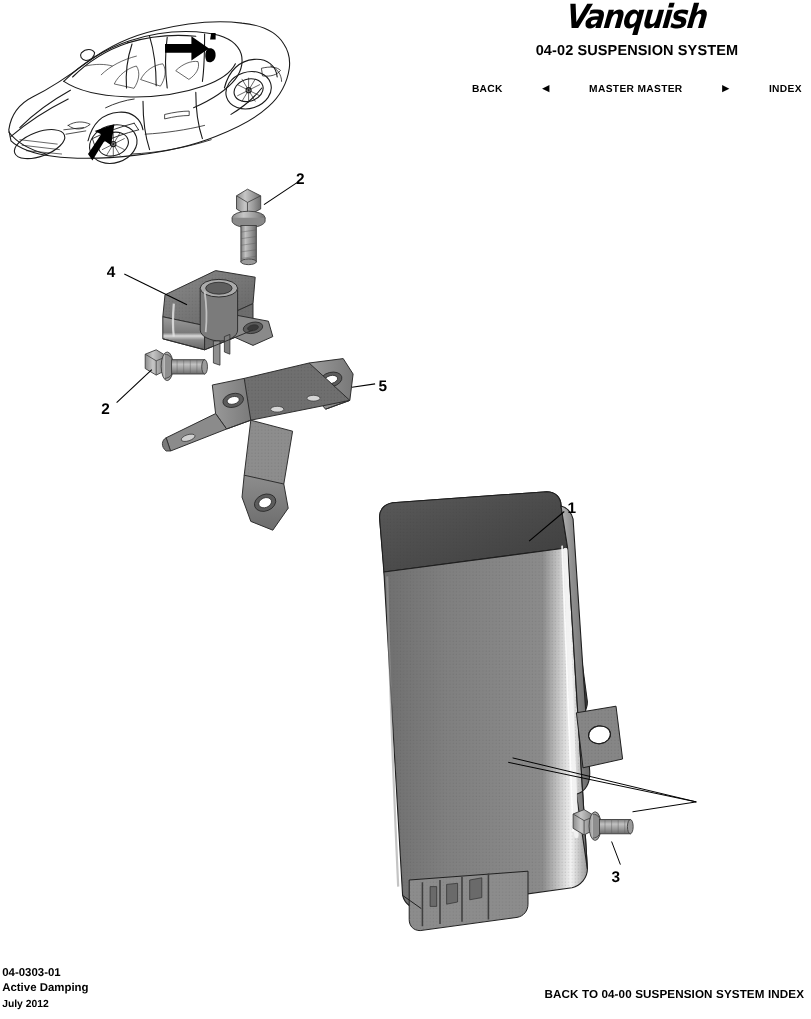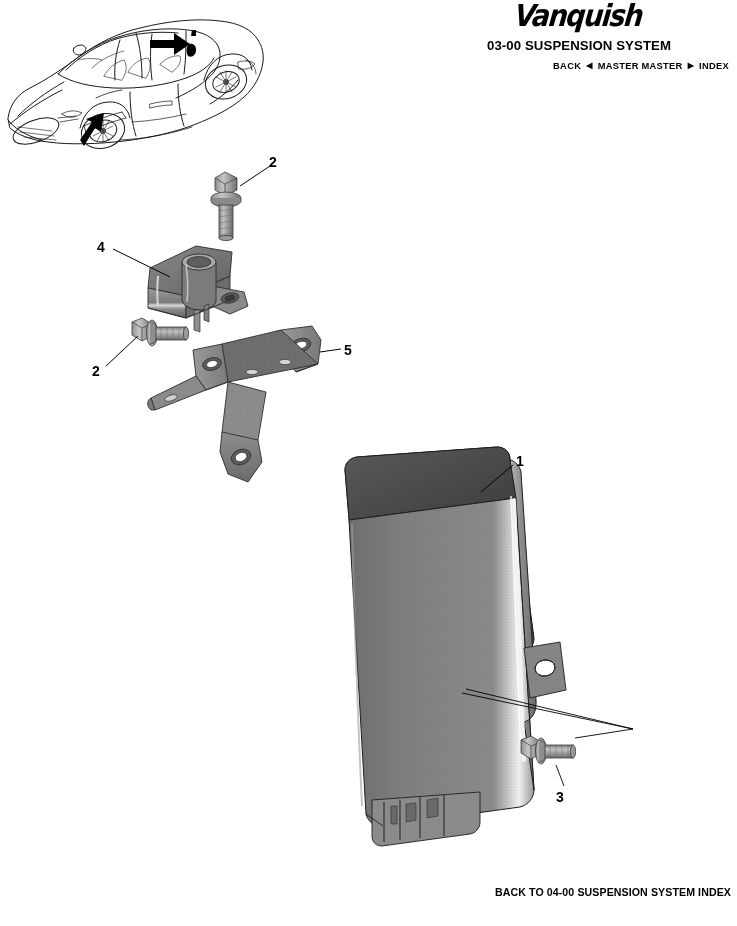--- a/index.html
+++ b/index.html
@@ -47,28 +47,28 @@
     color: #000;
   }
   .doc-title {
     font-family: "Liberation Sans", sans-serif;
     font-weight: 700;
     font-size: 13.2px;
     letter-spacing: 0.1px;
     margin-top: 8px;
   }
   .navbar {
-    margin-top: 8px;
+    margin-top: 23px;
     font-family: "Liberation Sans", sans-serif;
     font-weight: 700;
     font-size: 9.3px;
     letter-spacing: 0.3px;
     display: flex;
     align-items: center;
-    justify-content: flex-end;
+    justify-content: space-between;
     gap: 5px;
   }
   .nav-link { cursor: pointer; white-space: nowrap; }
   .nav-arrow {
     font-size: 8px;
     line-height: 1;
     position: relative;
     top: -0.5px;
   }
 
@@ -85,21 +85,21 @@
     font-weight: 700;
     font-size: 10.4px;
   }
   .footer-left .f-date {
     font-weight: 700;
     font-size: 9.4px;
   }
   .footer-right {
     position: absolute;
     right: 6px;
-    bottom: 28px;
+    bottom: 16px;
     font-family: "Liberation Sans", sans-serif;
     font-weight: 700;
     font-size: 10.6px;
     letter-spacing: 0.1px;
     cursor: pointer;
     white-space: nowrap;
   }
 
   
   .diagram {
@@ -121,21 +121,21 @@
 </style>
 </head>
 <body>
 
 <div class="page">
 
   <div class="header">
     <div class="logo-wrap">
       <div class="logo-text">Vanquish</div>
     </div>
-    <div class="doc-title">03-00 SUSPENSION SYSTEM</div>
+    <div class="doc-title">04-02 SUSPENSION SYSTEM</div>
     <div class="navbar">
       <span class="nav-link">BACK</span>
       <span class="nav-arrow">◀</span>
       <span class="nav-link">MASTER MASTER</span>
       <span class="nav-arrow">▶</span>
       <span class="nav-link">INDEX</span>
     </div>
   </div>
 
   <div class="diagram">
@@ -435,15 +435,20 @@
 
     
     <div class="callout" style="left:516px; top:454px;">1</div>
     <div class="callout" style="left:269px; top:155px;">2</div>
     <div class="callout" style="left:97px; top:240px;">4</div>
     <div class="callout" style="left:92px; top:364px;">2</div>
     <div class="callout" style="left:344px; top:343px;">5</div>
     <div class="callout" style="left:556px; top:790px;">3</div>
   </div>
 
+  <div class="footer-left">
+    <div class="f-code">04-0303-01</div>
+    <div class="f-name">Active Damping</div>
+    <div class="f-date">July 2012</div>
+  </div>
   <div class="footer-right">BACK TO 04-00 SUSPENSION SYSTEM INDEX</div>
 
 </div>
 
 </body></html>

